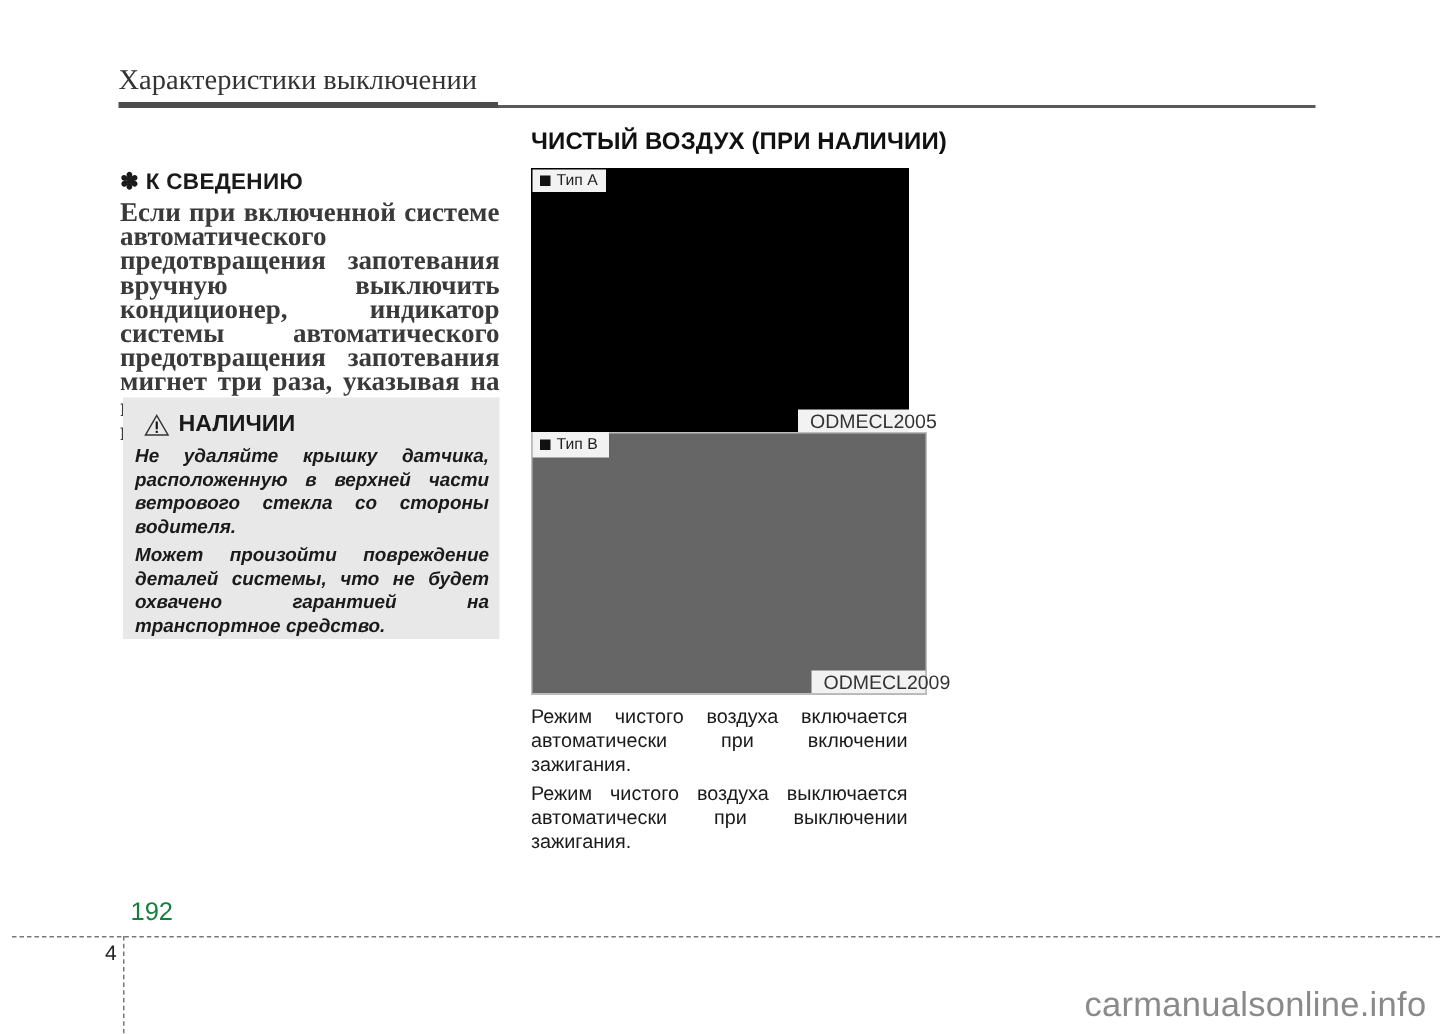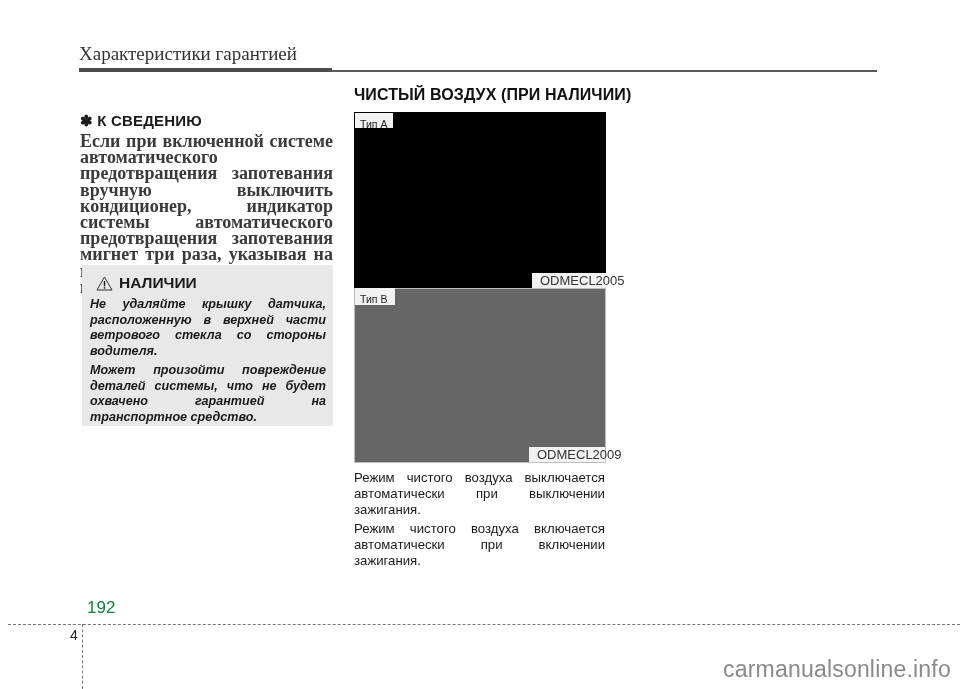--- a/index.html
+++ b/index.html
@@ -37,24 +37,24 @@
     color: #1a1a1a; text-align: justify;
   }
   .caution-body p { margin: 0 0 3px 0; text-align: justify; text-align-last: left; }
 
   
   .section-title {
     left: 354px; top: 86px; font-size: 16px; font-weight: bold; color: #111; letter-spacing: 0.1px;
   }
   .figure { left: 354px; top: 112px; width: 252px; height: 351px; }
   .panel-a { position: absolute; left: 0; top: 0; width: 252px; height: 176px; background: #000; }
-  .panel-b { position: absolute; left: 0; top: 176px; width: 252px; height: 175px; background: #666; box-shadow: inset 0 0 0 1px #bdbdbd; }
+  .panel-b { position: absolute; left: 0; top: 176px; width: 252px; height: 175px; background: #666; box-shadow: inset 0 0 0 1px #bdbdbd; padding-left: 12px; }
   .type-label {
     position: absolute; left: 1px; top: 1px; background: #f2f2f2; font-size: 10.5px; color: #222;
-    padding: 1px 6px 2px 5px; display: flex; align-items: center; gap: 4px; height: 15px; box-sizing: border-box; flex-direction: column;
+    padding: 1px 6px 2px 5px; display: flex; align-items: center; gap: 4px; height: 15px; box-sizing: border-box;
   }
   .type-label .sq { width: 7px; height: 7px; background: #111; display: inline-block; }
   .panel-b .type-label { top: 0; left: 1px; height: 17px; padding-right: 8px; }
   .code-label {
     position: absolute; right: 0; bottom: 0; background: #f2f2f2; font-size: 13px; color: #333;
     padding: 1px 1px 1px 8px; height: 15px; box-sizing: border-box; line-height: 13px;
   }
   .panel-b .code-label { bottom: 1px; right: 1px; width: 76px; text-align: right; padding-right: 1px; }
   .panel-a .code-label { width: 74px; text-align: right; }
 
@@ -70,21 +70,21 @@
   .footer-vdash {
     left: 82px; top: 624px; width: 0; height: 65px; border-left: 1px dashed #777;
   }
   .chapter-num { left: 70px; top: 627px; font-size: 14px; color: #222; }
   .page-num { left: 87px; top: 598px; font-size: 17px; color: #15803d; }
   .watermark { left: 683px; top: 656px; font-size: 23px; color: #8a8a8a; letter-spacing: 0.2px; margin-left: 40px; }
 </style>
 </head>
 <body>
 
-<div class="abs header-title">Характеристики гарантией</div>
+<div class="abs header-title">Характеристики выключении</div>
 <div class="abs header-rule-thick"></div>
 <div class="abs header-rule-thin"></div>
 
 <div class="abs note-heading">
   <span>✽</span>
   <span>К СВЕДЕНИЮ</span>
 </div>
 <div class="abs note-body">Если при включенной системе автоматического предотвращения запотевания вручную выключить кондиционер, индикатор системы автоматического предотвращения запотевания мигнет три раза, указывая на невозможность выключения кондиционера.</div>
 
 <div class="abs caution-box">
@@ -117,21 +117,21 @@
   <div class="panel-b">
     <div class="type-label">
       <span class="sq"></span>
       <span>Тип B</span>
     </div>
     <div class="code-label">ODMECL2009</div>
   </div>
 </div>
 
 <div class="abs desc">
+  <p>Режим чистого воздуха включается автоматически при включении зажигания.</p>
   <p>Режим чистого воздуха выключается автоматически при выключении зажигания.</p>
-  <p>Режим чистого воздуха включается автоматически при включении зажигания.</p>
 </div>
 
 <div class="abs footer-dash"></div>
 <div class="abs footer-vdash"></div>
 <div class="abs chapter-num">4</div>
 <div class="abs page-num">192</div>
 <div class="abs watermark">carmanualsonline.info</div>
 
 </body></html>

